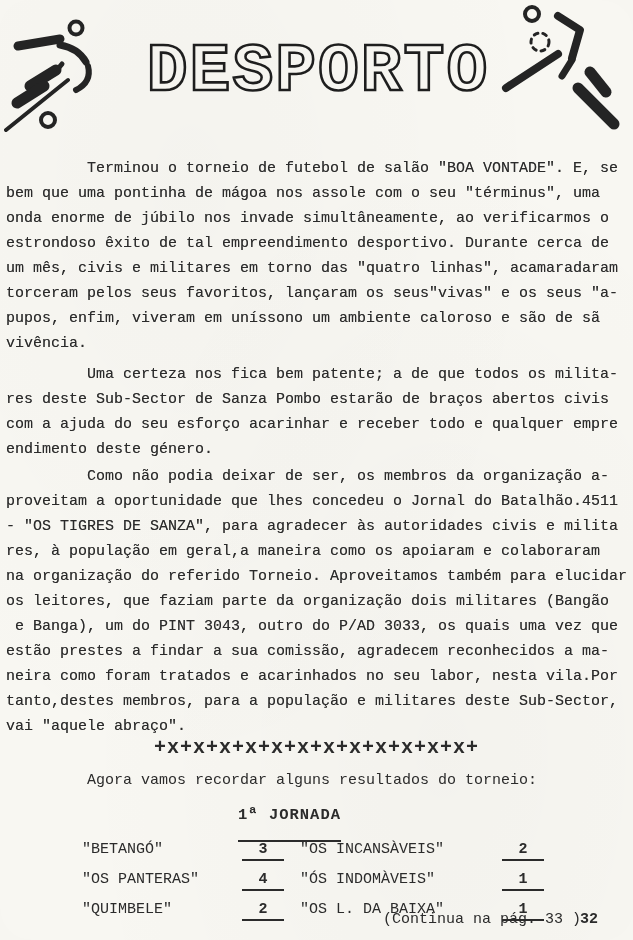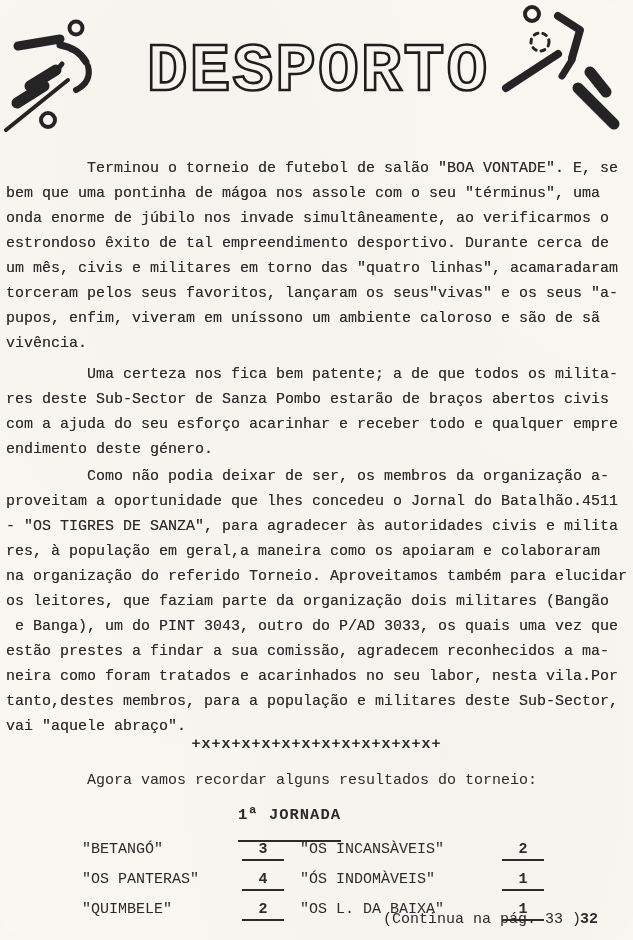--- a/index.html
+++ b/index.html
@@ -30,21 +30,21 @@
   .para {
     position: absolute; left: 6px; width: 624px;
     font-size: 15px; line-height: 25px;
     white-space: pre-wrap;
     color: #2b2b2b;
     text-shadow: 0 0 0.4px rgba(40,40,40,0.55);
     margin-top: 8px;
   }
   .divider {
     position: absolute; left: 0; width: 633px;
-    text-align: center; font-size: 15px; letter-spacing: 1px;
+    text-align: center; font-size: 20px; letter-spacing: 1px;
     color: #2b2b2b; font-weight: bold;
   }
   .intro { position: absolute; left: 6px; width: 624px; font-size: 15px; white-space: pre-wrap; color:#2b2b2b;font-family:Liberation Mono, monospace; }
   .jornada {
     position: absolute; left: 238px;
     font-size: 15.5px; font-weight: bold; color: #2b2b2b;
     border-bottom: 2px solid #2b2b2b; padding-bottom: 16px;
     letter-spacing: 1px;
   }
   .results { position: absolute; left: 0; top: 0; width: 633px; }

